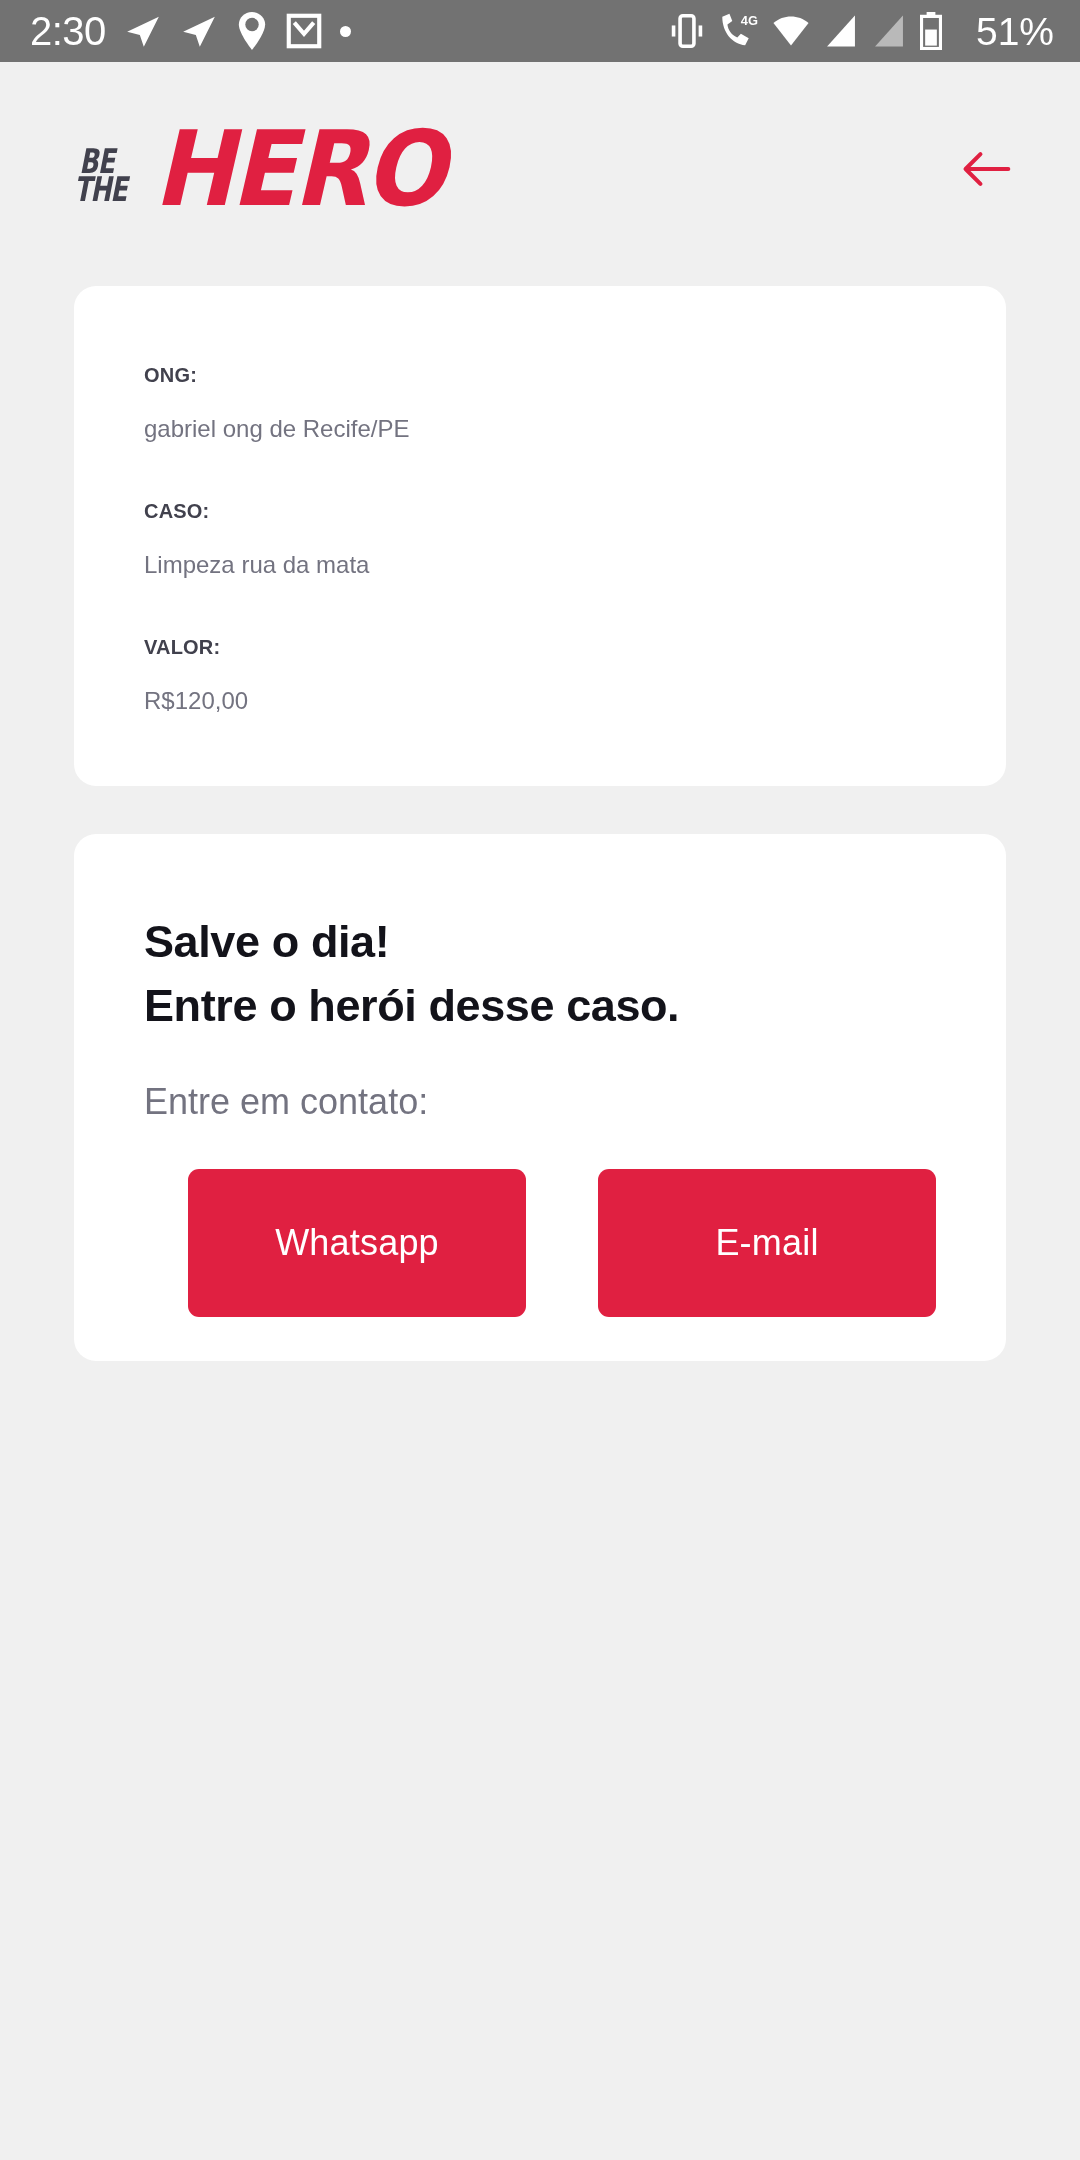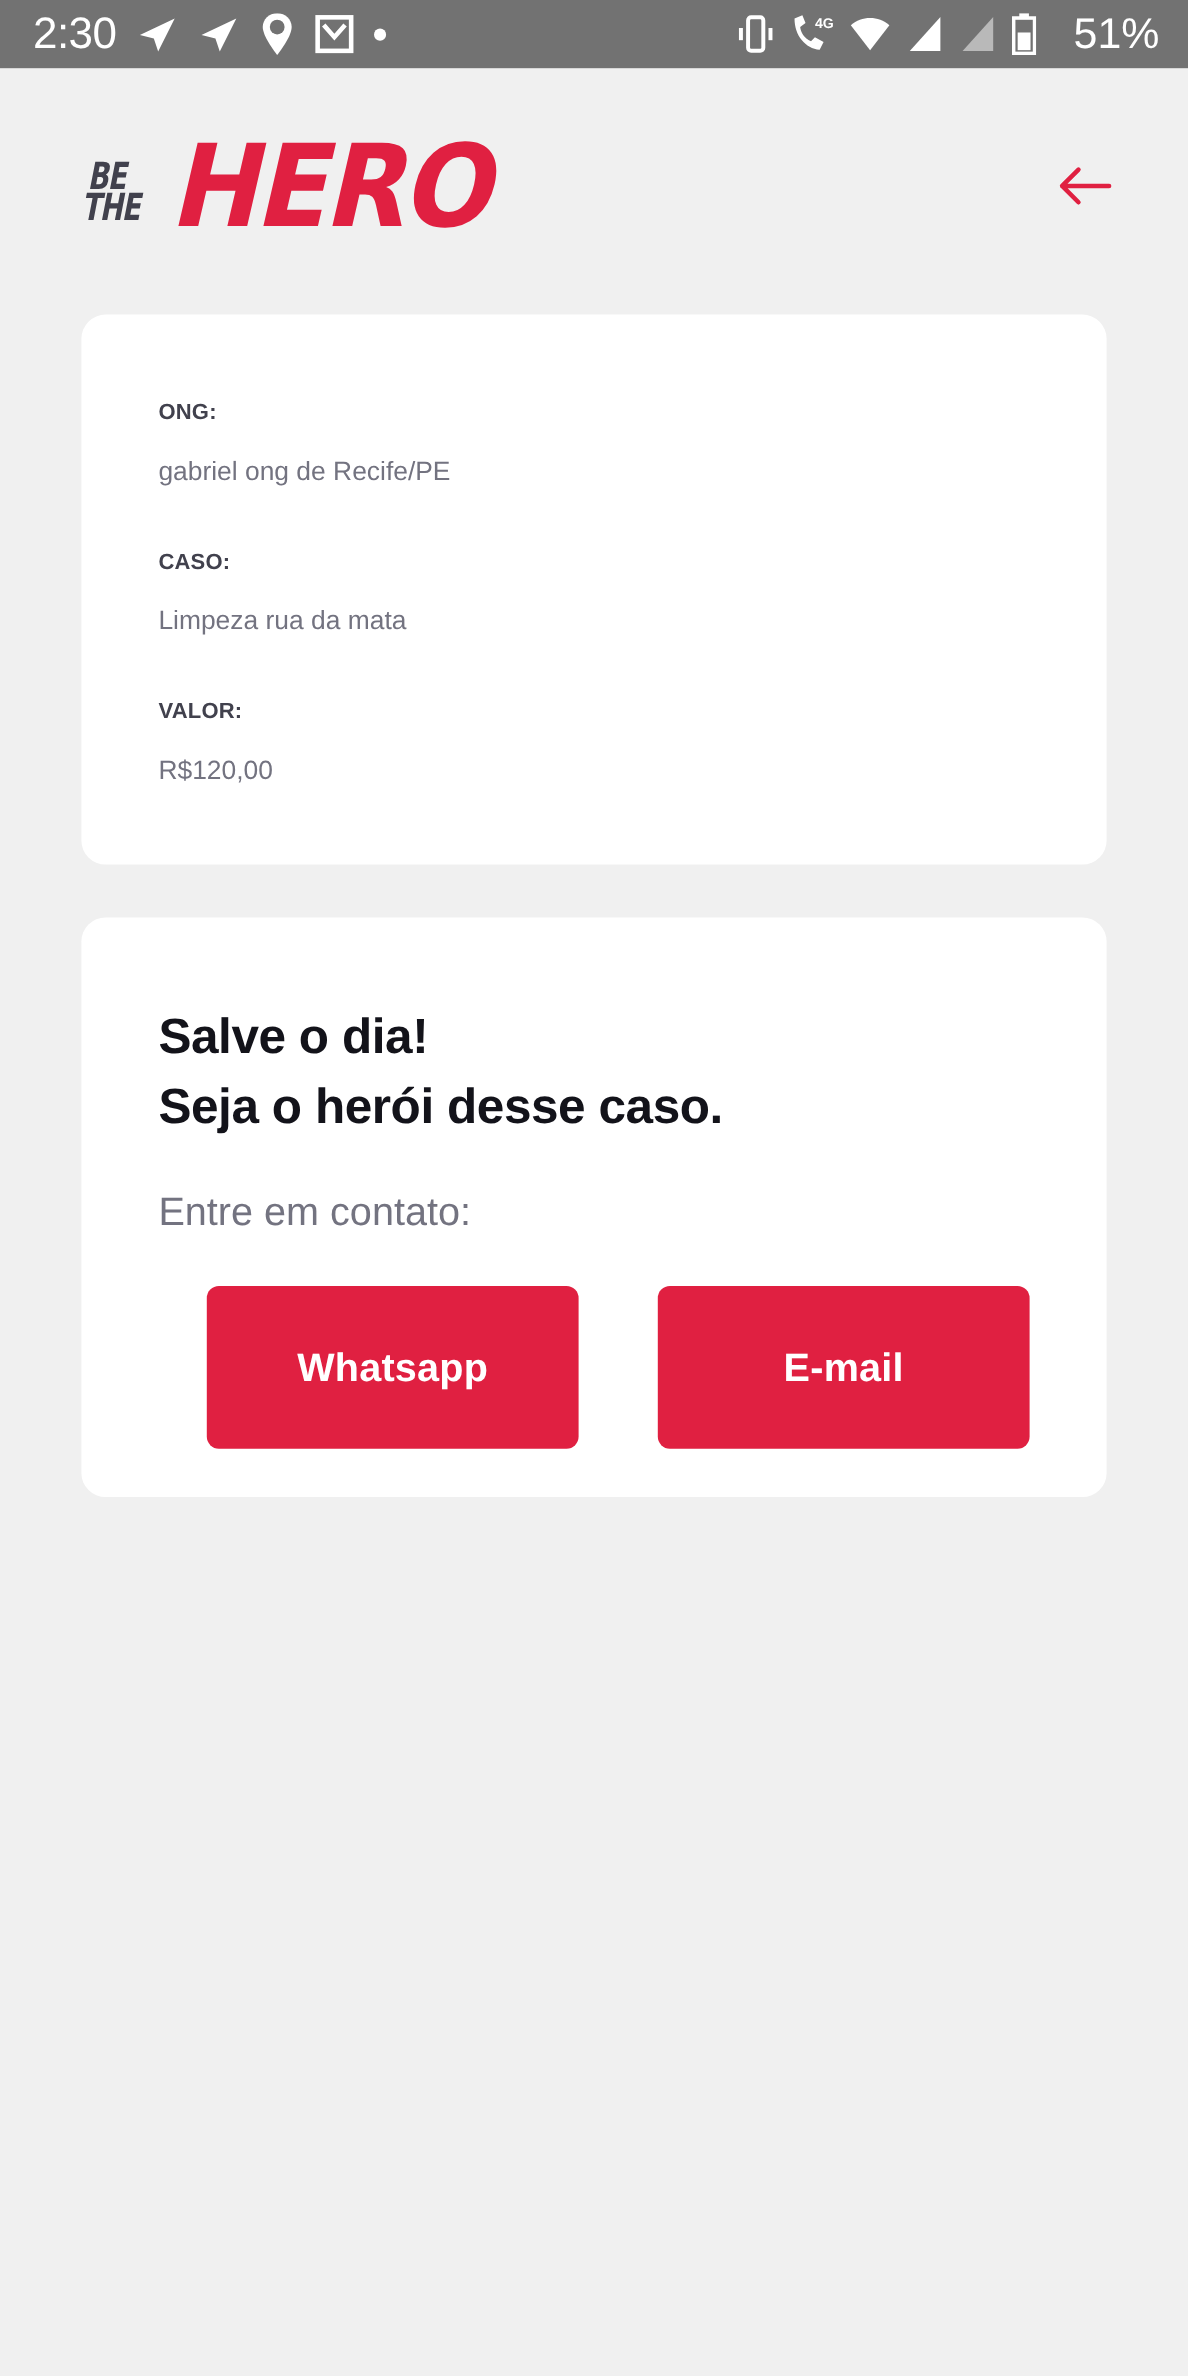--- a/index.html
+++ b/index.html
@@ -154,21 +154,21 @@
   }
   .action-button {
     flex: 1;
     height: 148px;
     border: none;
     border-radius: 11px;
     background: #e02041;
     color: #ffffff;
     font-family: "Liberation Sans", sans-serif;
     font-size: 36px;
-    font-weight: bold;
+    font-weight: normal;
     letter-spacing: 0.2px;
     display: flex;
     align-items: center;
     justify-content: center;
     cursor: pointer;
     margin-left: 44px;
   }
 </style>
 </head>
 <body>
@@ -272,21 +272,21 @@
     </div>
     <div class="field">
       <div class="field-label">VALOR:</div>
       <div class="field-value">R$120,00</div>
     </div>
   </div>
 
   <div class="card card-contact">
     <div class="headline">
       <div>Salve o dia!</div>
-      <div>Seja o herói desse caso.</div>
+      <div>Entre o herói desse caso.</div>
     </div>
     <div class="contact-prompt">Entre em contato:</div>
     <div class="actions">
       <button class="action-button">Whatsapp</button>
       <button class="action-button">E-mail</button>
     </div>
   </div>
 
 </div>
 

